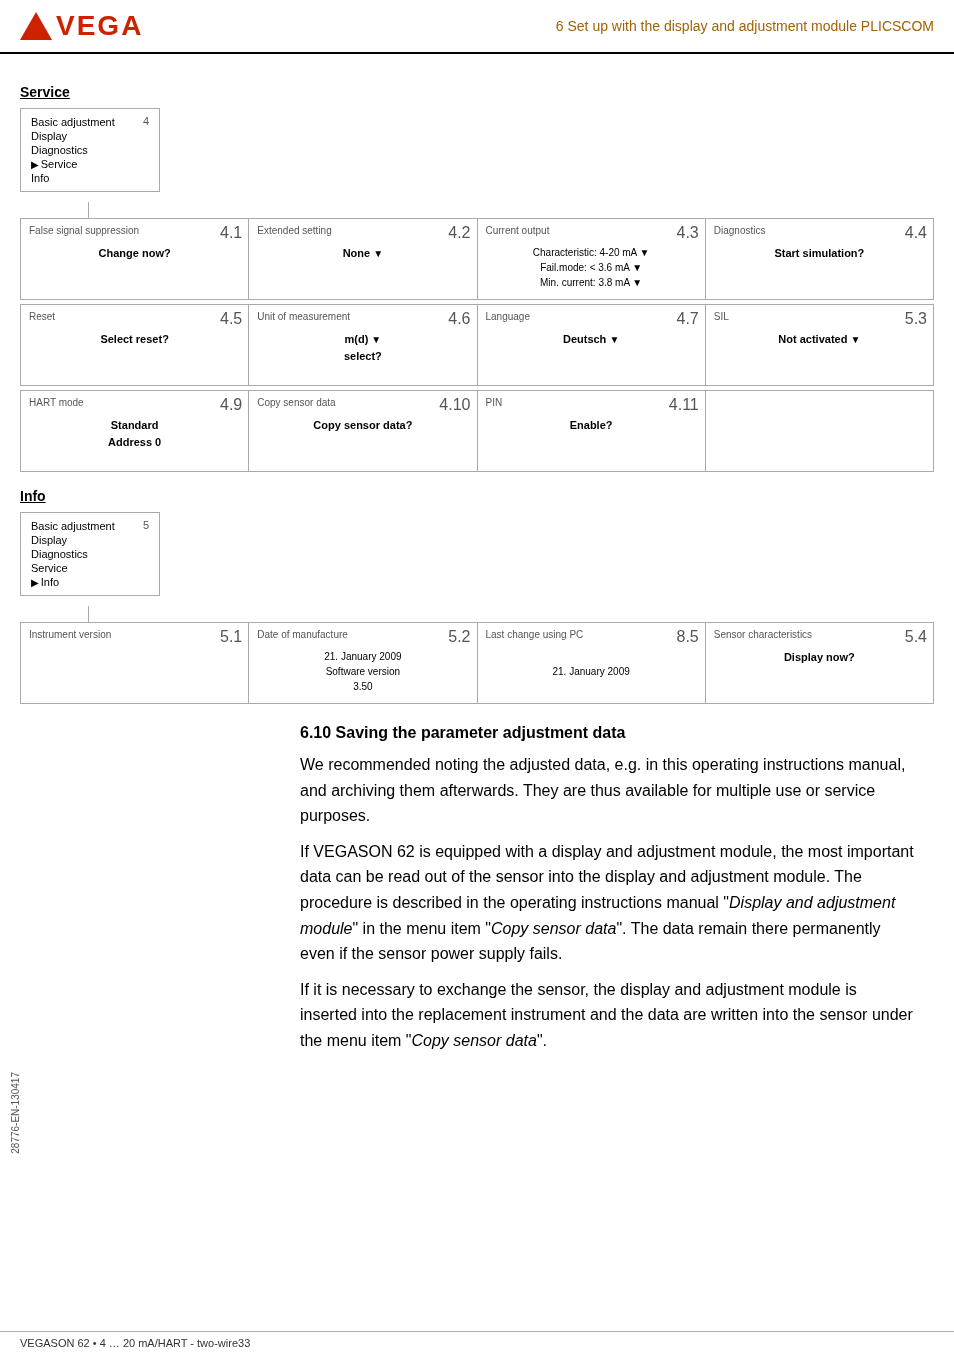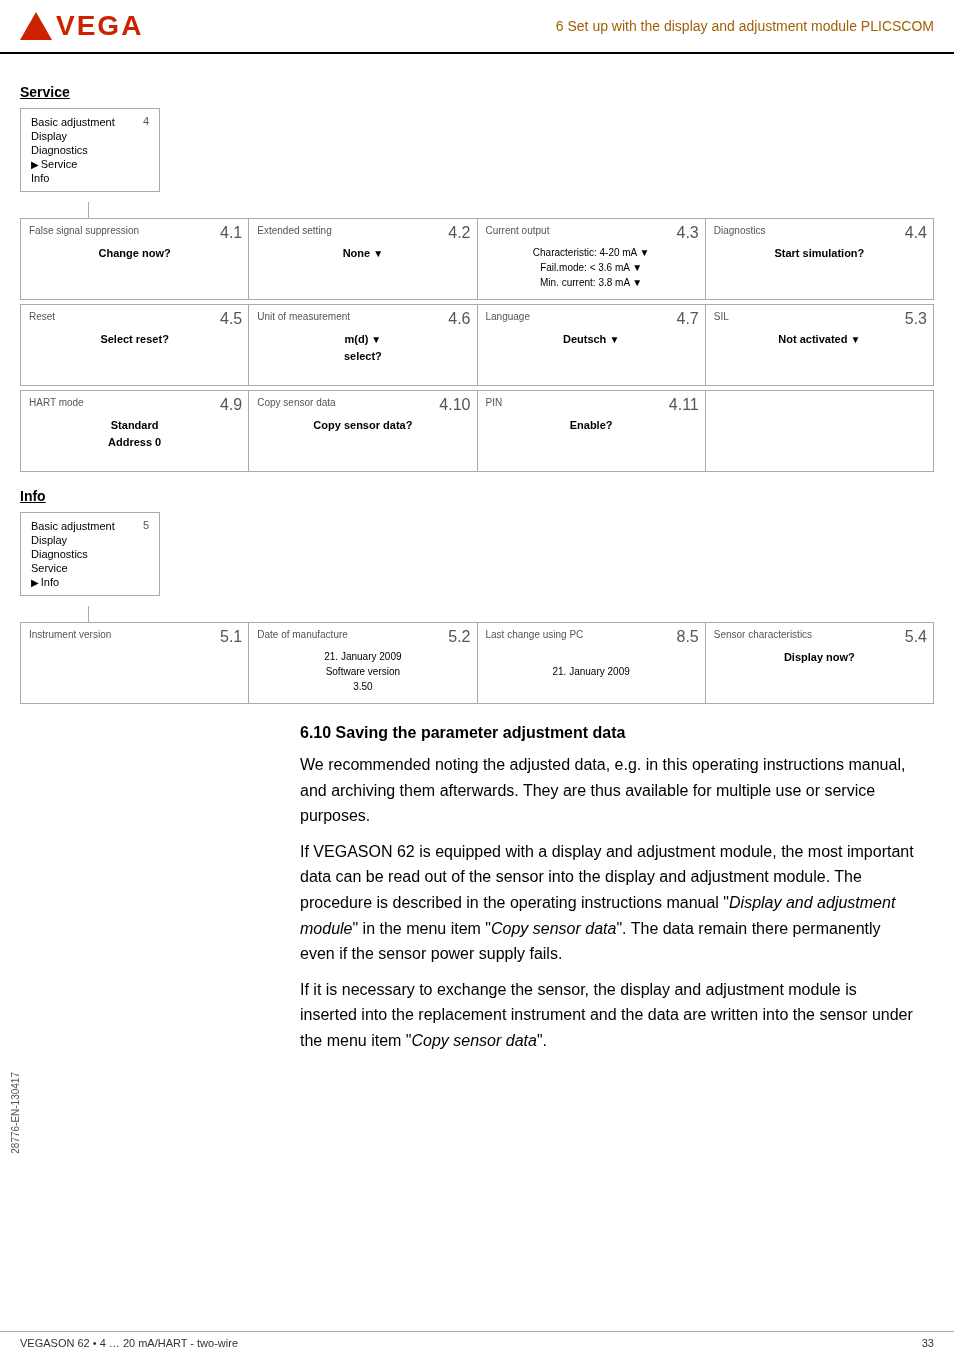--- a/index.html
+++ b/index.html
@@ -136,21 +136,20 @@
 
     
     .footer {
       position: absolute;
       bottom: 0;
       left: 0;
       right: 0;
       border-top: 1px solid #aaa;
       padding: 5px 20px;
       display: flex;
-      justify-content: space-between;
       font-size: 11px;
       color: #333;
     }
 
     
     .side-label {
       position: absolute;
       left: 10px;
       bottom: 200px;
       font-size: 10px;

